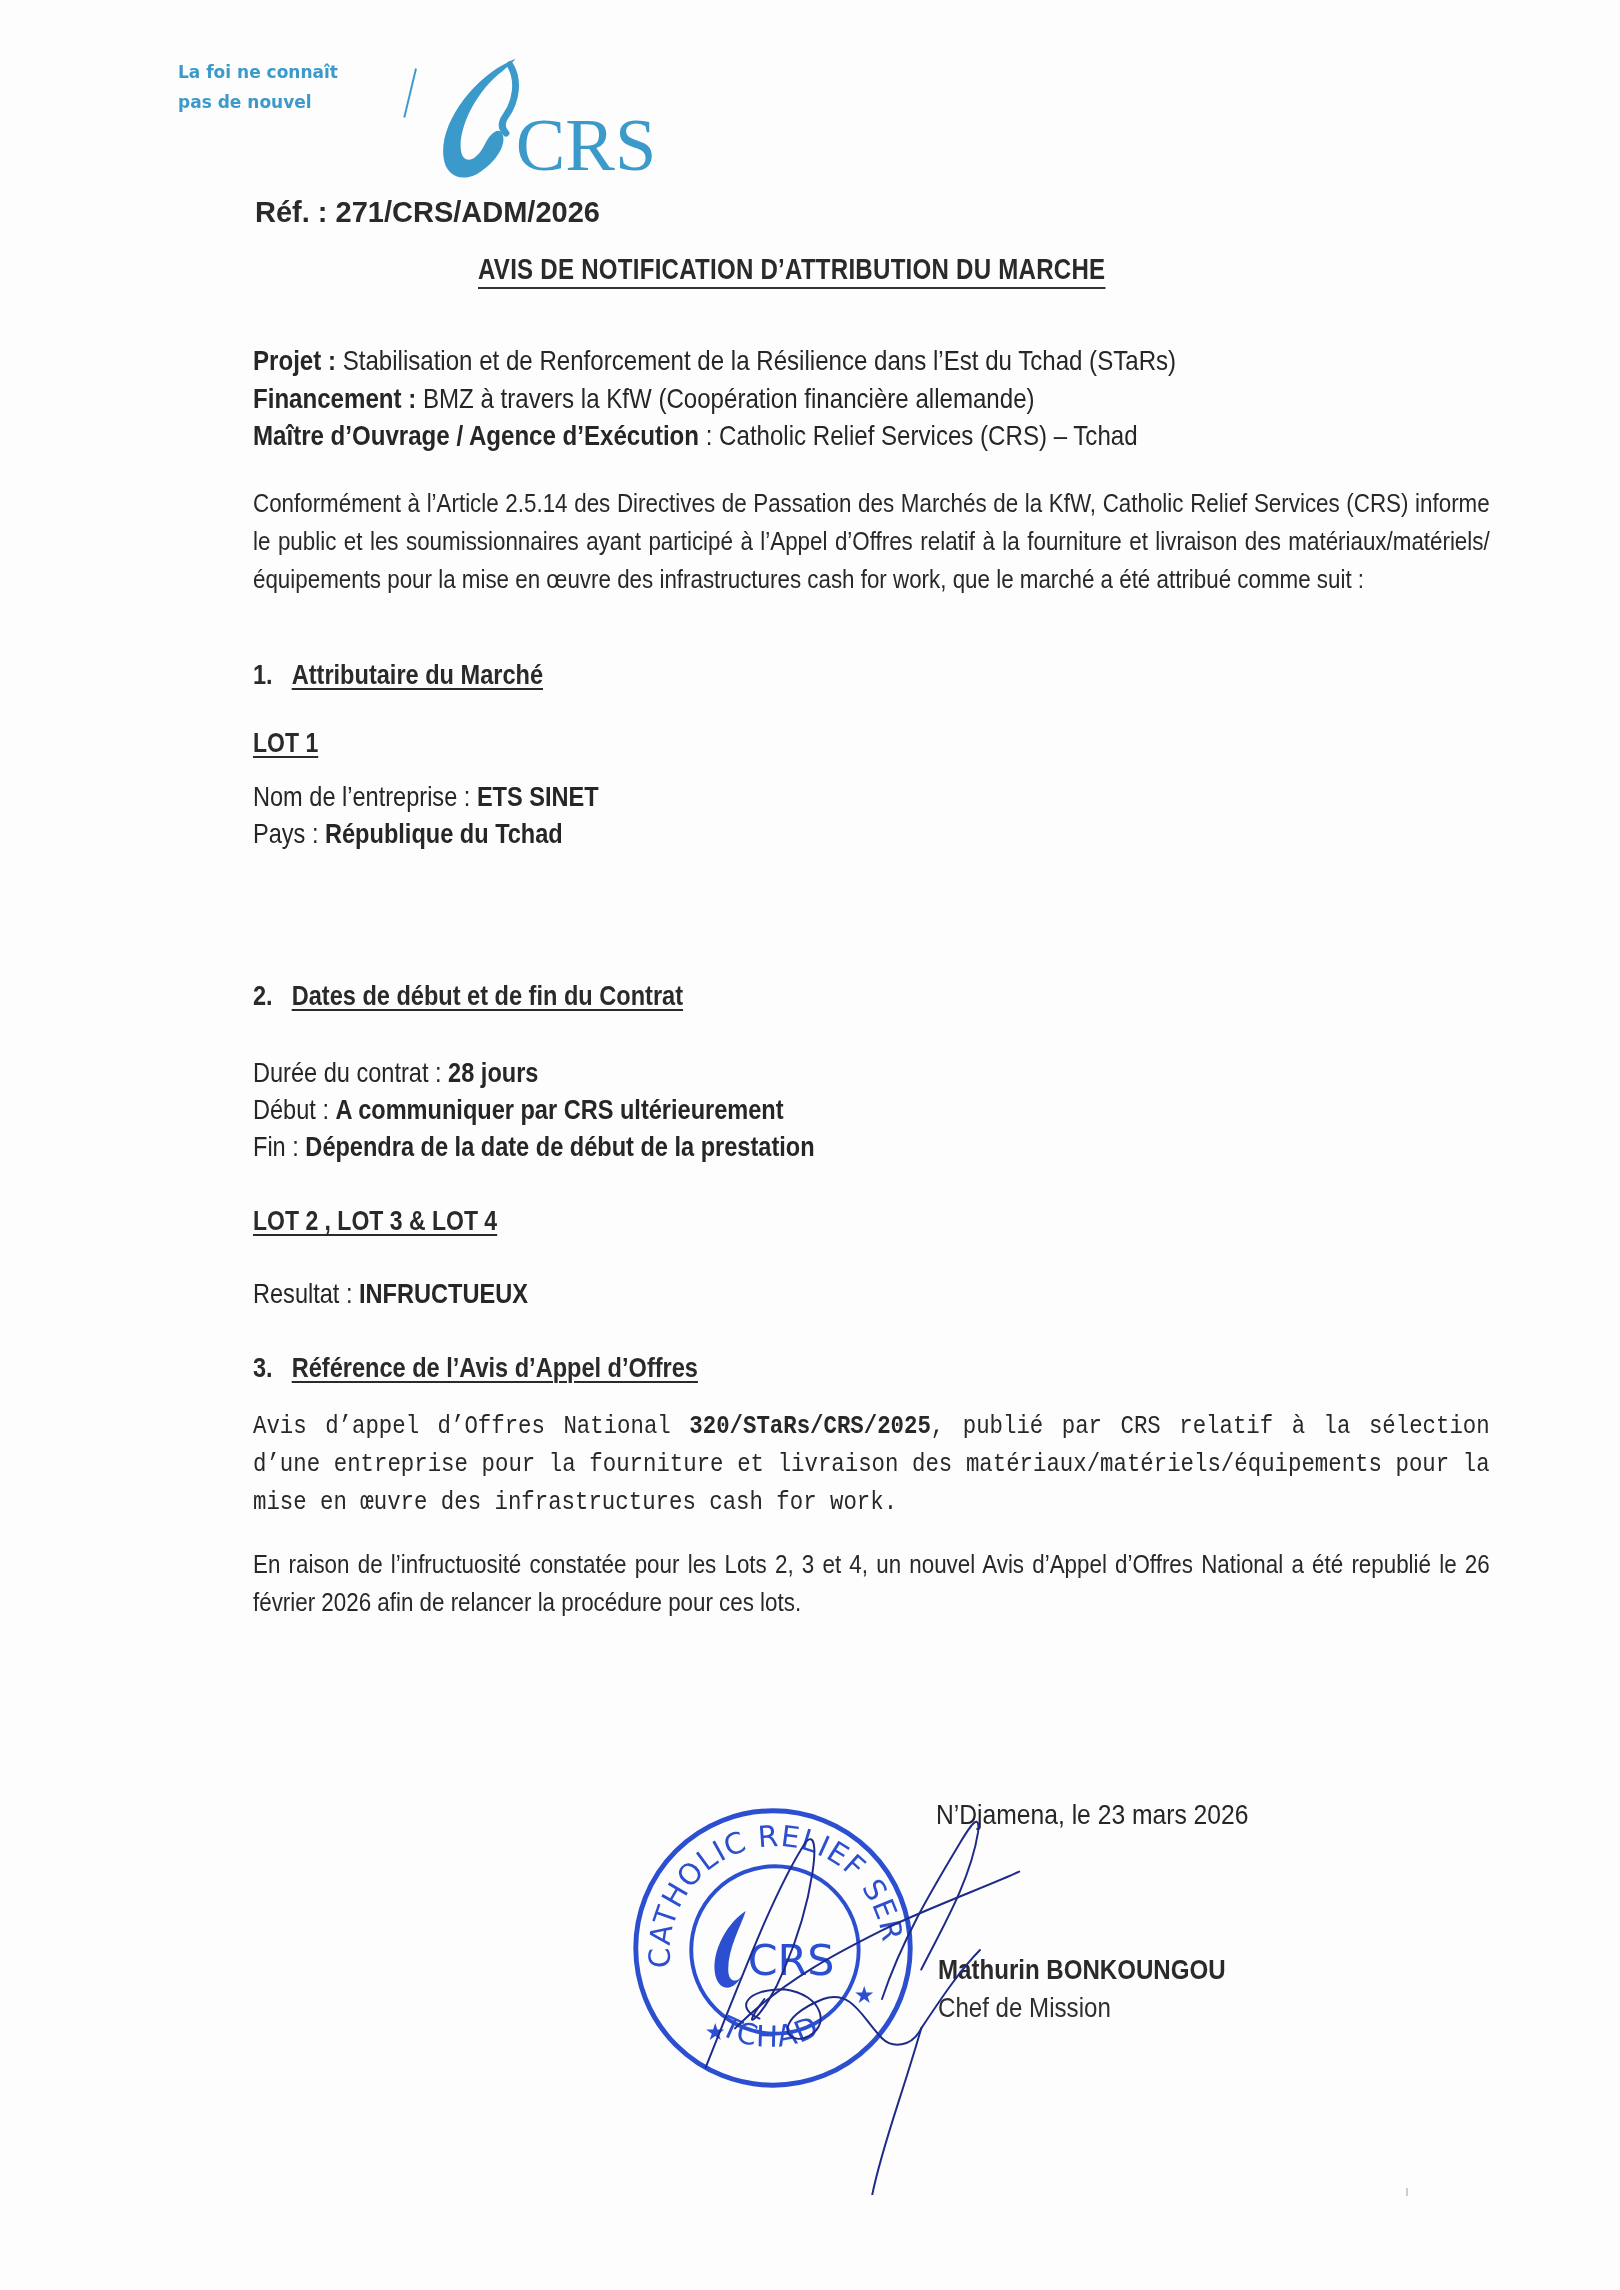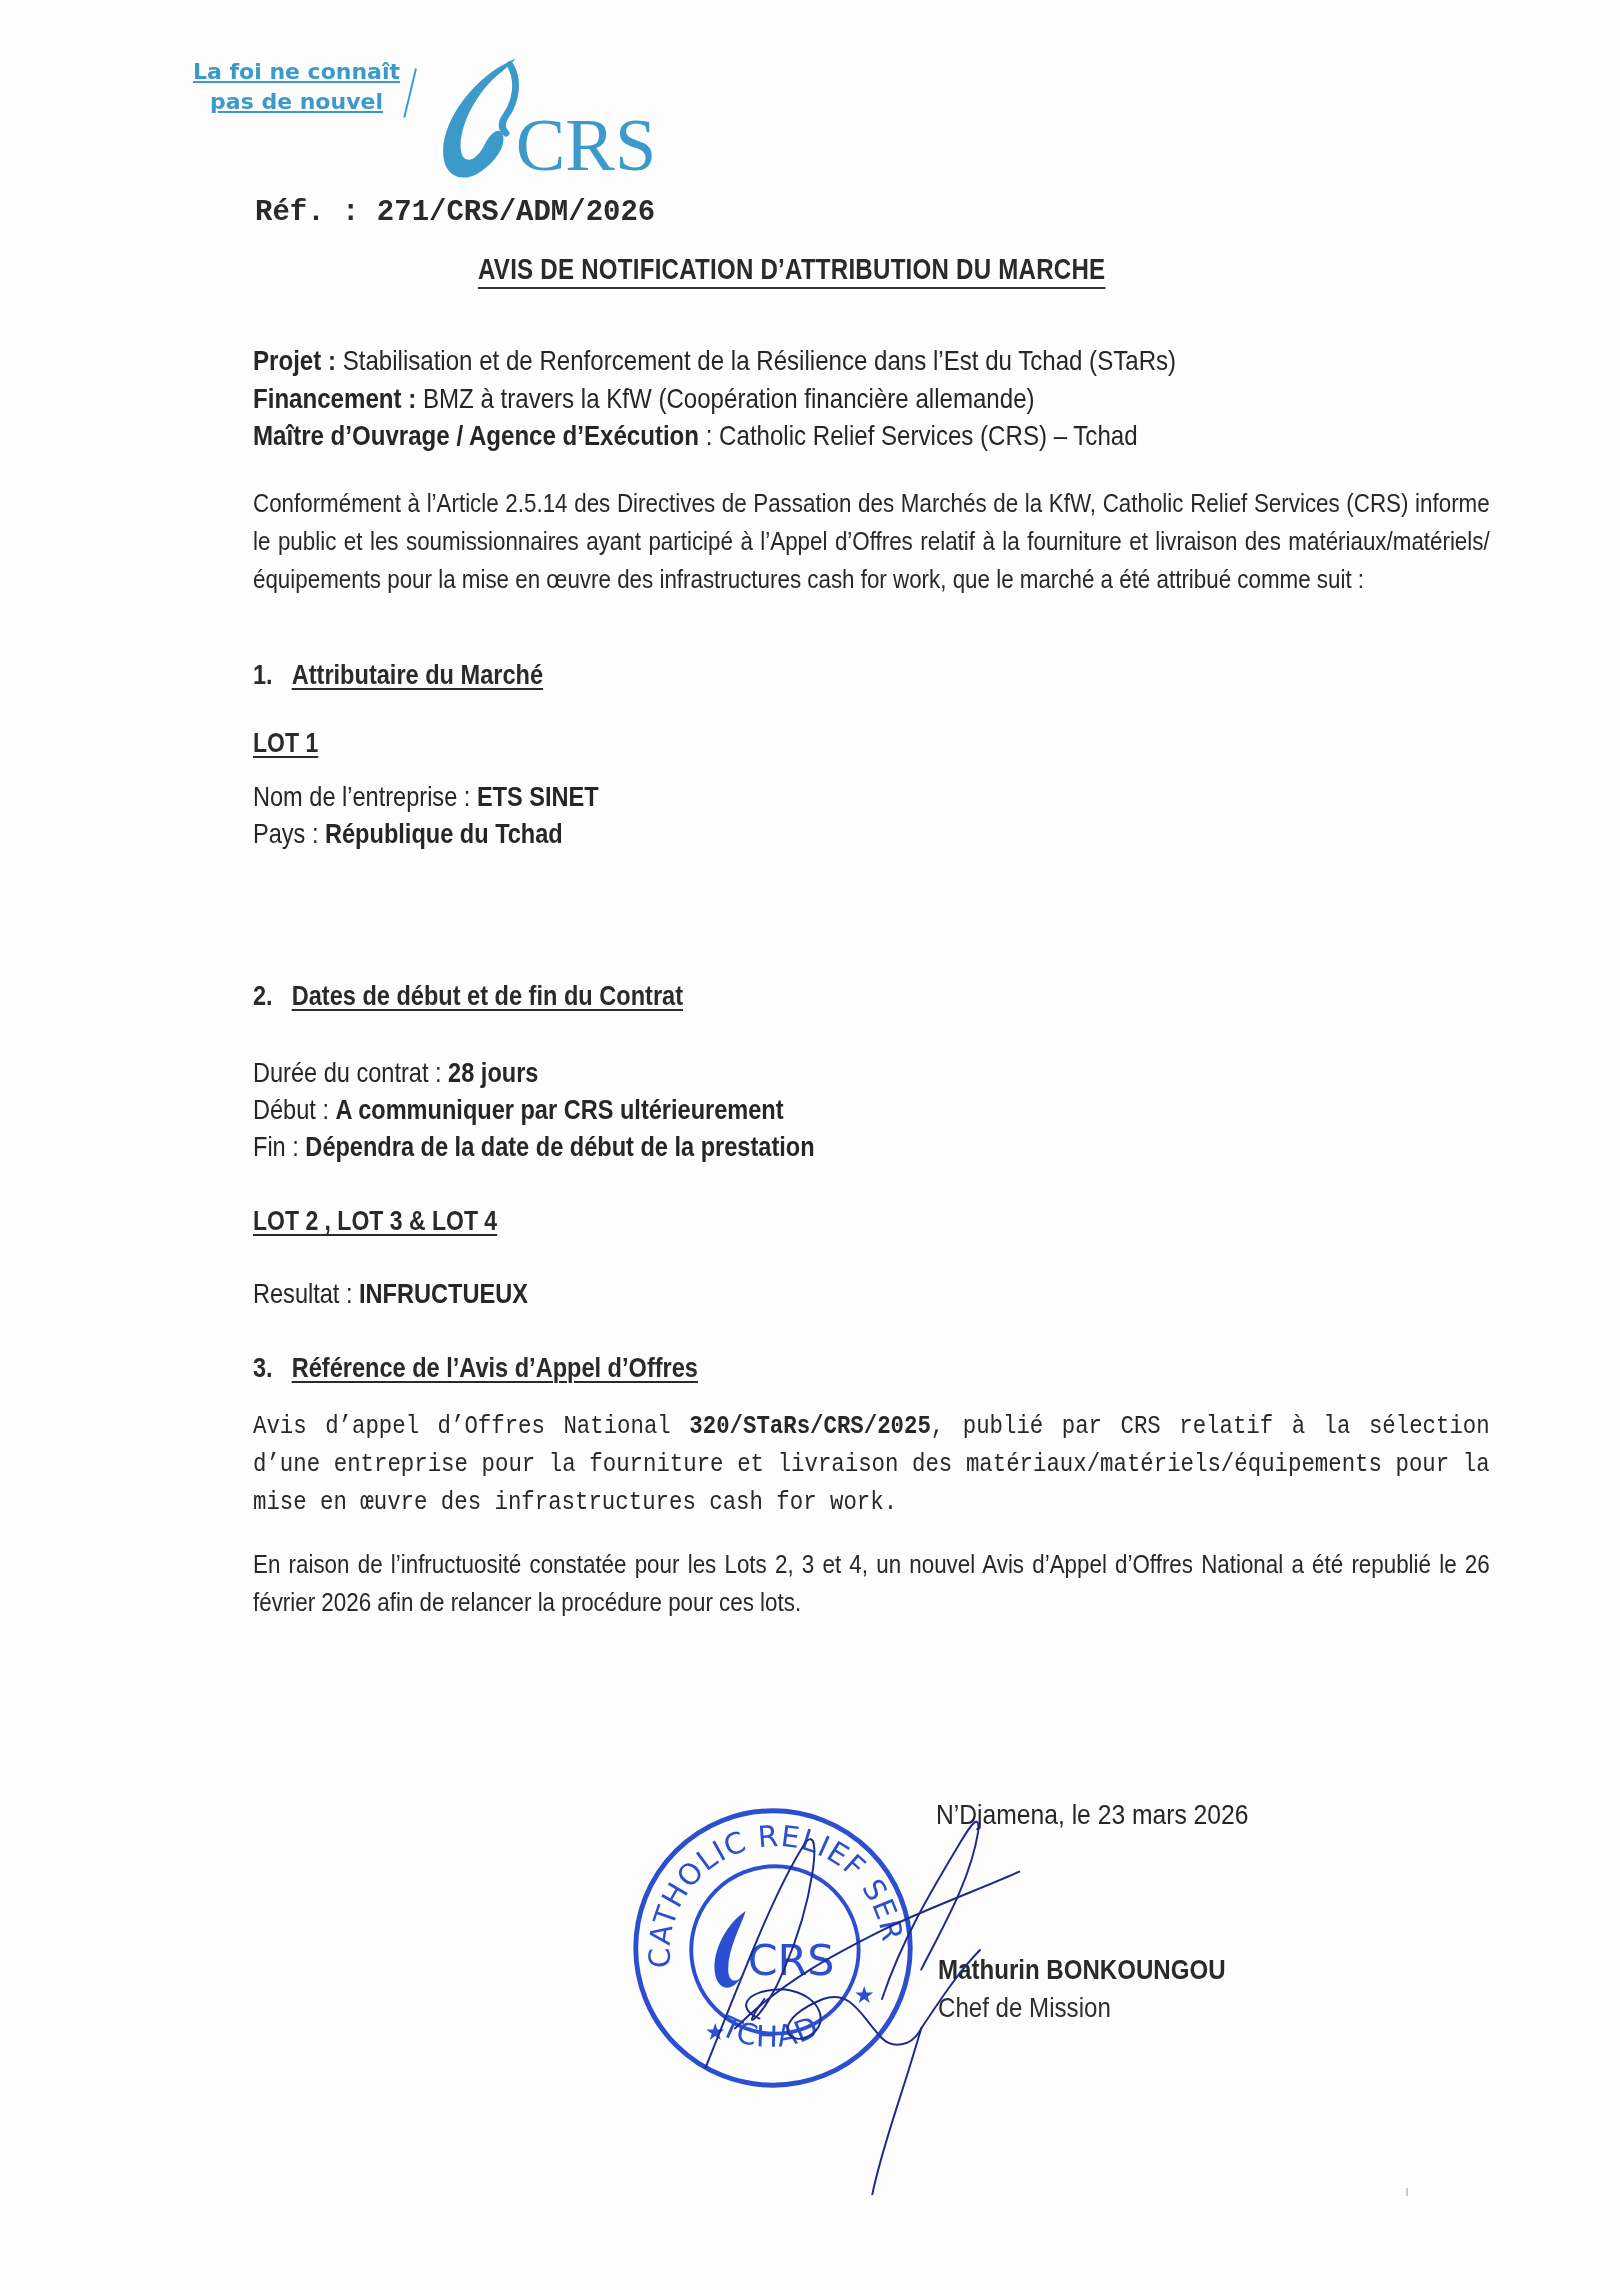--- a/index.html
+++ b/index.html
@@ -5,39 +5,38 @@
   html, body { margin: 0; padding: 0; background: #ffffff; }
   body {
     width: 1620px; height: 2291px; position: relative; overflow: hidden;
     font-family: "Liberation Sans", sans-serif; color: #222222;
   }
   .page { position: absolute; left: 0; top: 0; width: 1620px; height: 2291px; background: #fdfdfd; }
 
   
   .tagline {
     position: absolute; left: 178px; top: 57px; width: 237px;
-    text-align: center; color: #3c9acb; font-weight: bold; font-size: 22px; line-height: 30px;
+    text-align: left; color: #3c9acb; font-weight: bold; font-size: 17px; line-height: 30px;
     font-family: "DejaVu Sans", sans-serif;
-    text-decoration: underline;
   }
   .logo { position: absolute; left: 400px; top: 51px; width: 255px; height: 133px; }
   .logo svg { width: 100%; height: 100%; }
 
   
   .address {
     position: absolute; right: 83px; top: 15.7px; text-align: right;
     color: #3f8fc0; font-size: 18.6px; line-height: 26px;
     font-family: "Liberation Sans Narrow", "Liberation Sans", sans-serif;
   }
   .address .phone { font-size: 22.5px; color: #5aa1cc; }
   .address .email { color: #5d9ec8; font-size: 19.6px; }
 
   .ref {
     position: absolute; left: 255px; top: 196px;
-    font-family: Liberation Mono, monospace; font-weight: bold; font-size: 29px; color: #2a2a2a;
+    font-family: Liberation Sans, sans-serif; font-weight: bold; font-size: 29px; color: #2a2a2a;
   }
 
   .doc-title {
     position: absolute; left: 478px; top: 253px; font-size: 29px; font-weight: bold;
     font-family: "Liberation Sans", sans-serif; color: #2a2a2a;
     transform: scaleX(0.83); transform-origin: left top;
     border-bottom: 2.9px solid #333; padding-bottom: 1px; letter-spacing: 0.3px;
   }
   .meta-line { position: absolute; left: 253px; font-size: 28px; white-space: nowrap; transform: scaleX(0.86); transform-origin: left top; color:#262626;}
   .meta-line b { font-weight: bold; }

